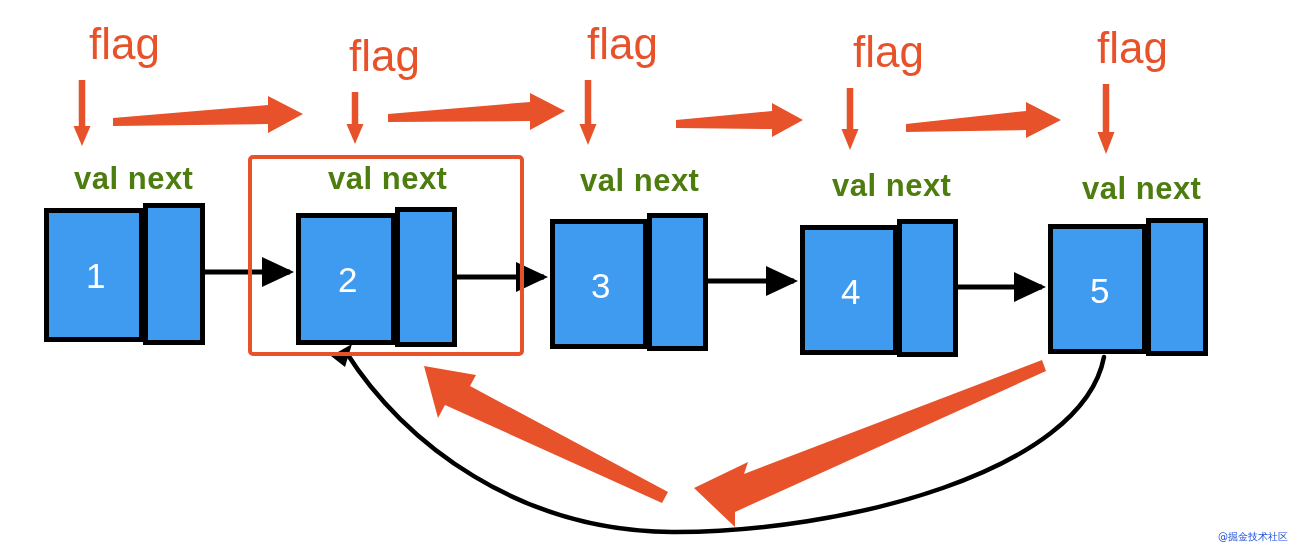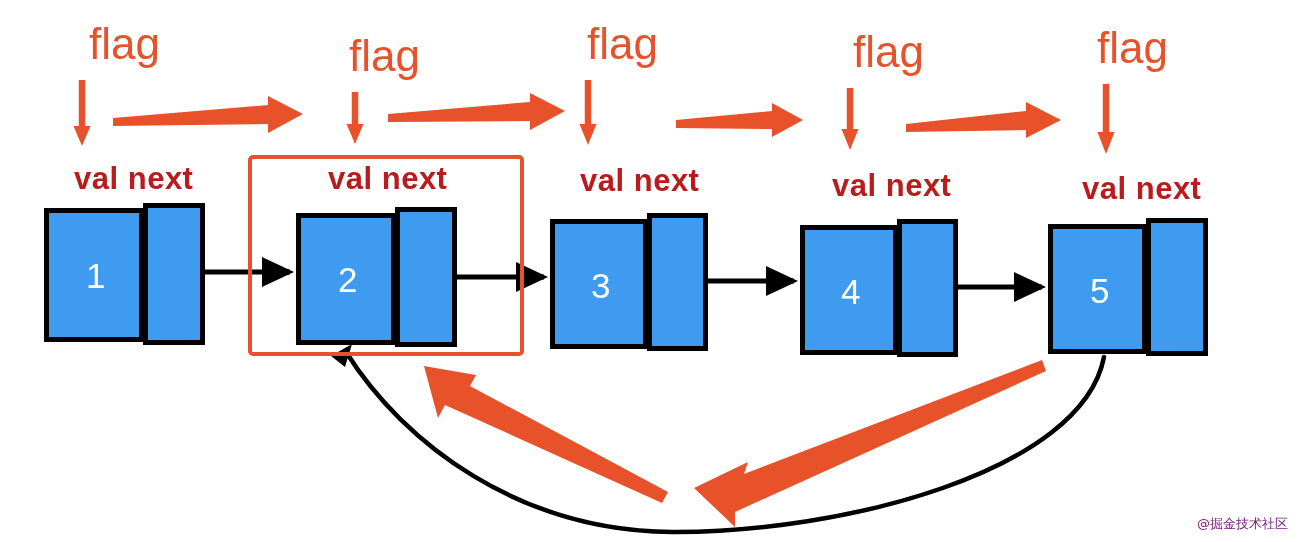--- a/index.html
+++ b/index.html
@@ -36,21 +36,21 @@
     font-weight: 400;
     line-height: 1;
     white-space: nowrap;
     letter-spacing: 0px;
     margin-left: 29px;
   }
 
   
   .valnext-label {
     position: absolute;
-    color: #b91c1c;
+    color: #4d7c0f;
     font-family: "Liberation Sans", sans-serif;
     font-size: 31px;
     font-weight: bold;
     line-height: 1;
     white-space: nowrap;
     letter-spacing: 0.5px;
   }
 
   
   .node {
@@ -85,24 +85,24 @@
     border: 4px solid #E8522A;
     border-radius: 5px;
     box-sizing: border-box;
     background: transparent;
   }
 
   
   .watermark {
     position: absolute;
     right: 10px;
-    bottom: 12px;
-    color: #701a75;
+    bottom: 0;
+    color: #1d4ed8;
     font-family: "DejaVu Sans", sans-serif;
-    font-size: 13px;
+    font-size: 10px;
     line-height: 1;
     white-space: nowrap;
     user-select: none;
   }
 </style>
 </head>
 <body>
 
 <div id="canvas">
 

